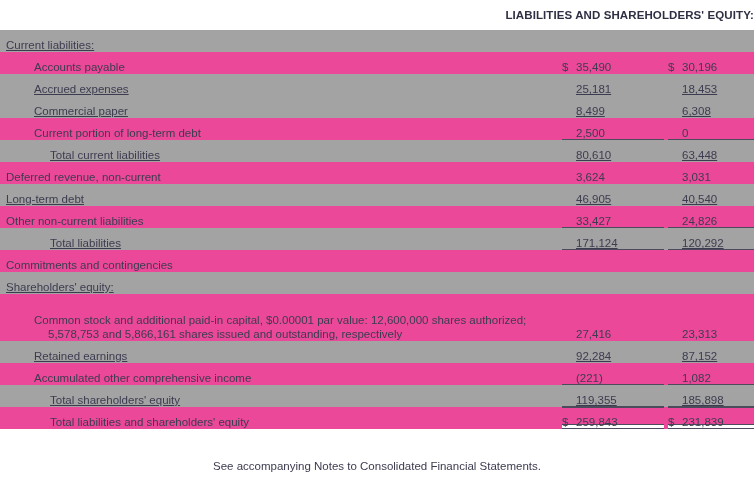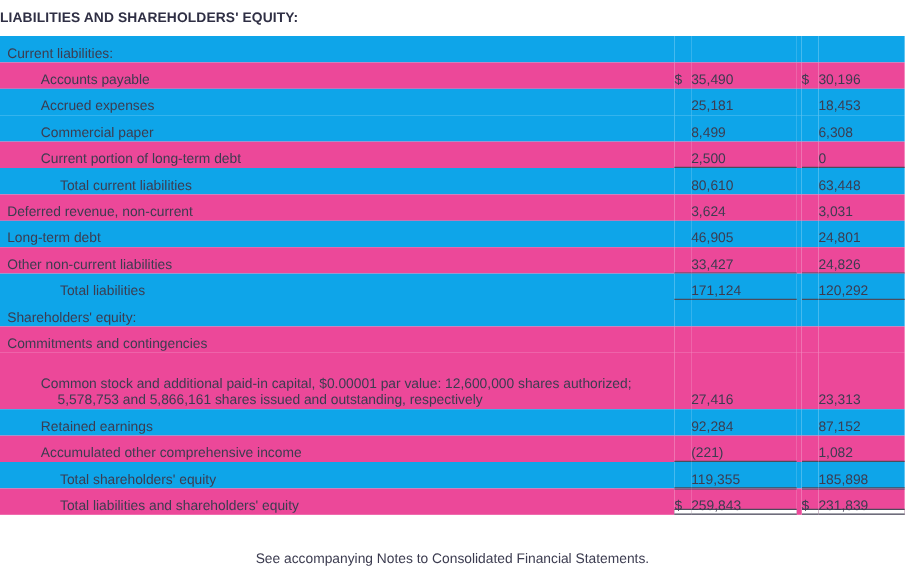--- a/index.html
+++ b/index.html
@@ -21,21 +21,21 @@
     position: relative;
     width: 754px;
     height: 483px;
     box-sizing: border-box;
   }
 
   
   .sheet-title {
     font-size: 11.5px;
     font-weight: bold;
-    text-align: left;
+    text-align: right;
     color: #2f2f44;
     letter-spacing: 0.1px;
     padding-top: 8px;
     padding-bottom: 8px;
     line-height: 14px;
   }
 
   
   table.fin {
     width: 754px;
@@ -53,21 +53,21 @@
   
   col.c-label { width: 562px; }
   col.c-d1    { width: 14px;  }
   col.c-n1    { width: 88px;  }
   col.c-gap   { width: 4px;   }
   col.c-d2    { width: 14px;  }
   col.c-n2    { width: 72px;  }
 
   tr.row { height: 22px; }
   tr.row-tall { height: 47px; }
-  tr.shade td { background: #0ea5e9; }
+  tr.shade td { background: #a3a3a3; text-decoration: underline; }
   tr.plain td { background: #ec4899; }
 
   
   .lbl {
     padding-left: 6px;
     padding-right: 4px;
     white-space: nowrap;
   }
   .lbl.i0 { padding-left: 6px; }
   .lbl.i1 { padding-left: 34px; }
@@ -182,48 +182,48 @@
           <td></td>
           <td class="dol "></td>
           <td class="num ">3,031</td>
         </tr>
         <tr class="row shade">
           <td class="lbl i0">Long-term debt</td>
           <td class="dol "></td>
           <td class="num ">46,905</td>
           <td></td>
           <td class="dol "></td>
-          <td class="num ">24,801</td>
+          <td class="num ">40,540</td>
         </tr>
         <tr class="row plain">
           <td class="lbl i0">Other non-current liabilities</td>
           <td class="dol ruled-bottom"></td>
           <td class="num ruled-bottom">33,427</td>
           <td></td>
           <td class="dol ruled-bottom"></td>
           <td class="num ruled-bottom">24,826</td>
         </tr>
         <tr class="row shade">
           <td class="lbl i2">Total liabilities</td>
           <td class="dol ruled-bottom"></td>
           <td class="num ruled-bottom">171,124</td>
           <td></td>
           <td class="dol ruled-bottom"></td>
           <td class="num ruled-bottom">120,292</td>
         </tr>
+        <tr class="row plain">
+          <td class="lbl i0">Commitments and contingencies</td>
+          <td class="dol "></td>
+          <td class="num "></td>
+          <td></td>
+          <td class="dol "></td>
+          <td class="num "></td>
+        </tr>
         <tr class="row shade">
           <td class="lbl i0">Shareholders' equity:</td>
-          <td class="dol "></td>
-          <td class="num "></td>
-          <td></td>
-          <td class="dol "></td>
-          <td class="num "></td>
-        </tr>
-        <tr class="row plain">
-          <td class="lbl i0">Commitments and contingencies</td>
           <td class="dol "></td>
           <td class="num "></td>
           <td></td>
           <td class="dol "></td>
           <td class="num "></td>
         </tr>
         <tr class="row row-tall plain">
           <td class="lbl i1 wrap">Common stock and additional paid-in capital, $0.00001 par value: 12,600,000 shares authorized;<span class="l2">5,578,753 and 5,866,161 shares issued and outstanding, respectively</span></td>
           <td class="dol "></td>
           <td class="num ">27,416</td>

